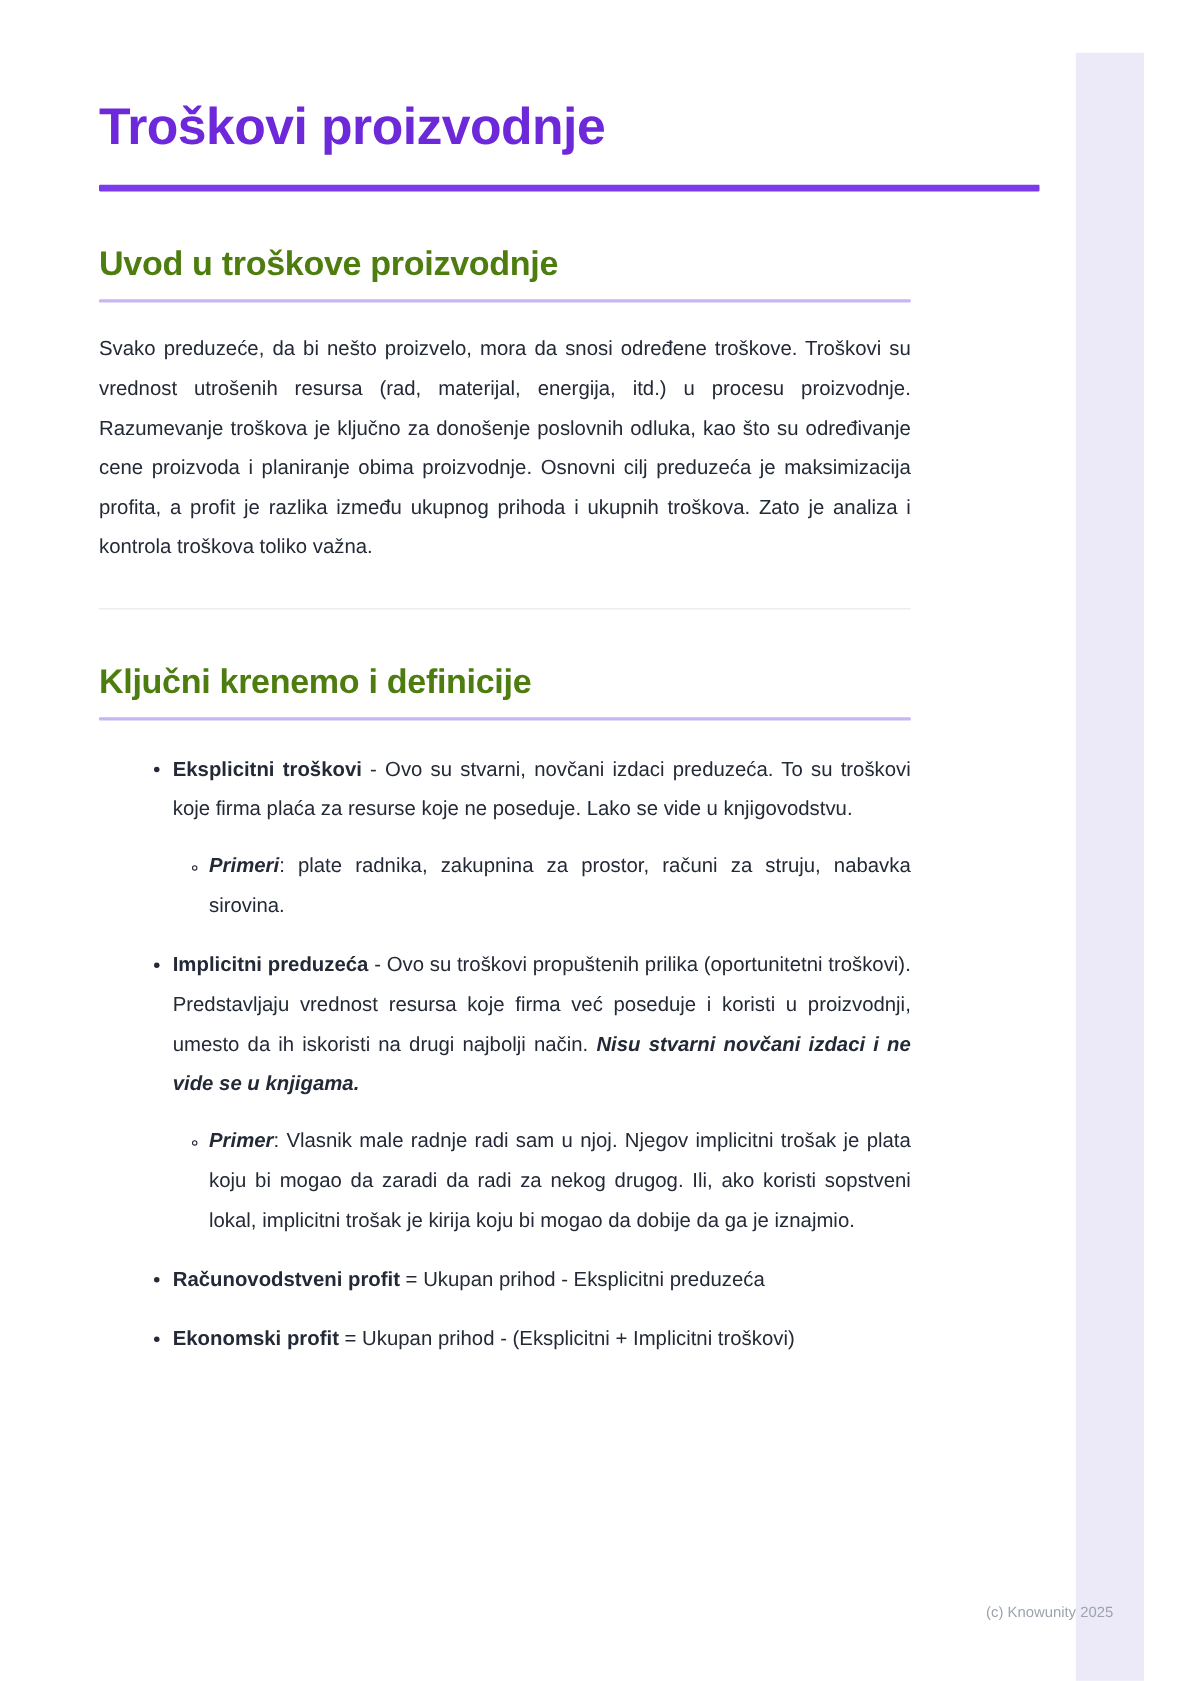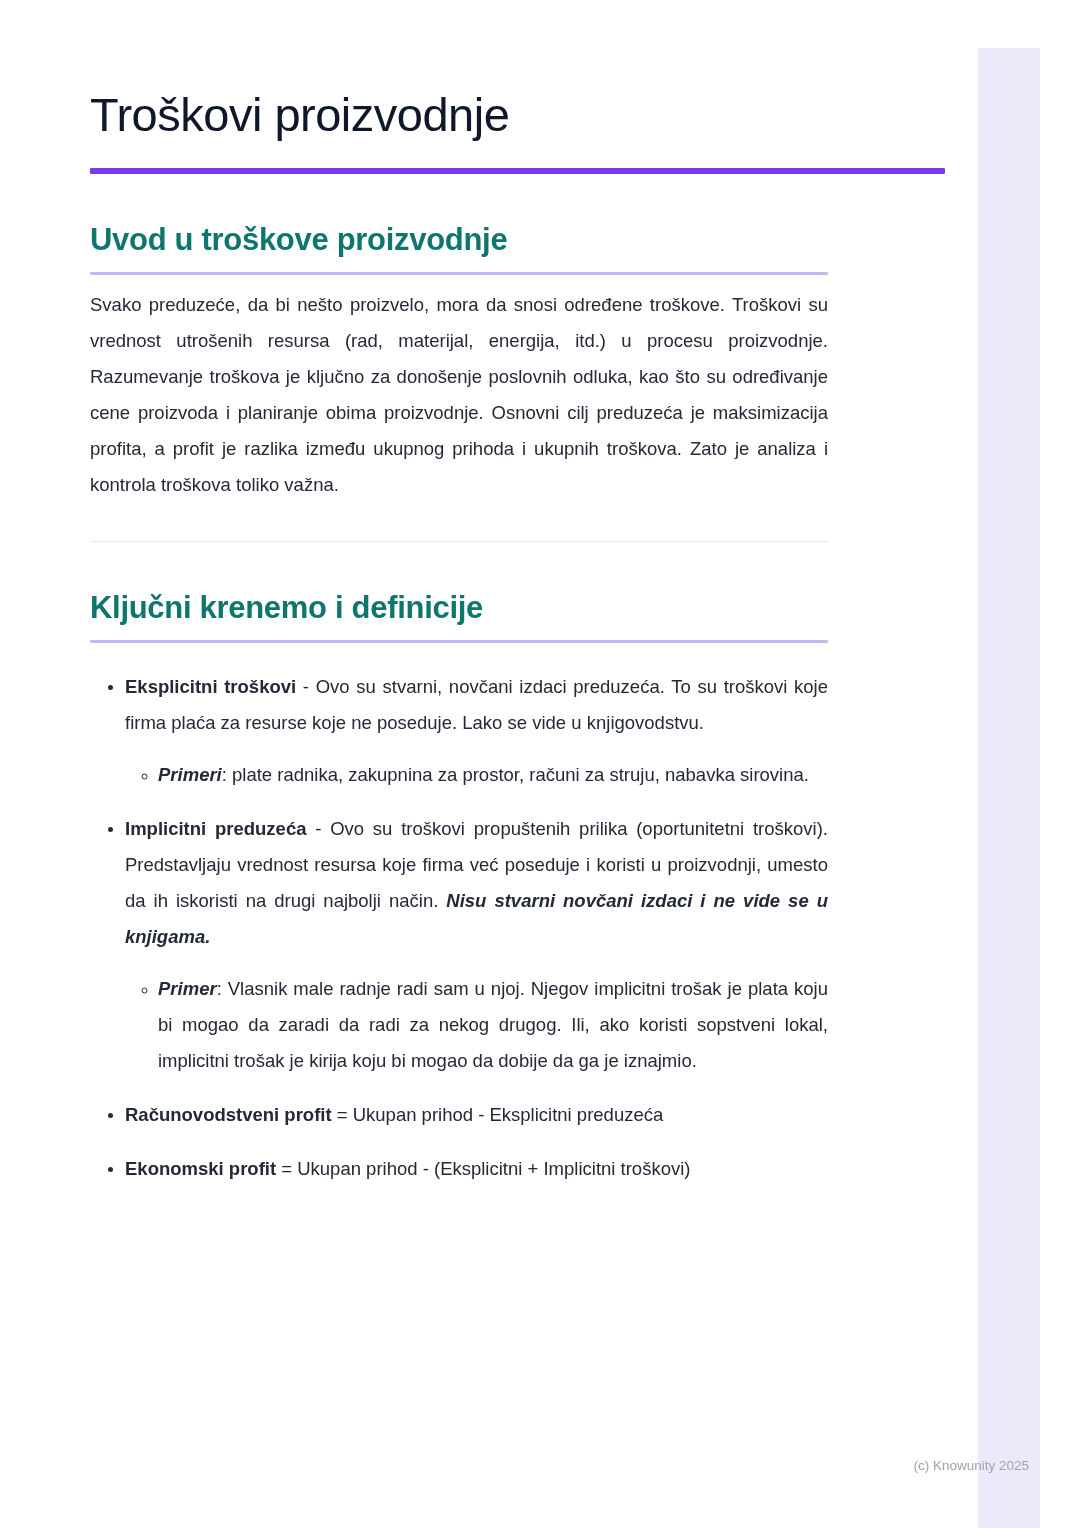--- a/index.html
+++ b/index.html
@@ -21,89 +21,90 @@
     z-index: 1;
   }
   .content {
     position: relative;
     z-index: 2;
     padding: 88px 0 0 90px;
     width: 960px;
   }
   .doc-title {
     font-size: 47px;
-    font-weight: 400;
-    color: #0f172a;
+    font-weight: 700;
+    color: #6d28d9;
     letter-spacing: -0.5px;
     line-height: 1.15;
   }
   .title-rule {
     width: 855px;
     height: 6px;
     background: #7C3AED;
     margin-top: 26px;
     border-radius: 1px;
   }
   .section { margin-top: 48px; }
   .section-heading {
     font-size: 31px;
     font-weight: 700;
-    color: #0f766e;
+    color: #4d7c0f;
     letter-spacing: -0.3px;
   }
   .heading-rule {
     width: 738px;
     height: 3px;
     background: #C8B6F3;
     margin-top: 14px;
     border-radius: 1px;
   }
   .body-text {
     width: 738px;
     font-size: 18.5px;
     line-height: 36px;
     text-align: justify;
-    margin-top: 12px;
+    margin-top: 24px;
   }
   .section-divider {
     width: 738px;
     border: none;
     border-top: 1px solid #E6E6EB;
     margin-top: 38px;
   }
   .bullet-list {
     width: 738px;
     margin-top: 26px;
     padding-left: 35px;
     list-style: disc outside;
   }
   .bullet-list > li {
     font-size: 18.5px;
     line-height: 36px;
     text-align: justify;
     margin-bottom: 18px;
+    margin-left: 32px;
   }
   .bullet-list > li::marker { color: #232936; font-size: 17px; }
   .sub-list {
     margin-top: 16px;
     padding-left: 33px;
     list-style: circle outside;
   }
   .sub-list > li {
     font-size: 18.5px;
     line-height: 36px;
     text-align: justify;
   }
   .sub-list > li::marker { color: #232936; font-size: 16px; }
   .term { font-weight: 700; }
   .it { font-style: italic; font-weight: bold; }
   .footer-note {
     position: absolute;
     top: 1458px;
-    right: 51px;
+    right: 68px;
     font-size: 13.5px;
     color: #9CA3AF;
     z-index: 3;
   }
 </style>
 </head>
 <body>
 
 <div class="side-strip"></div>
 

